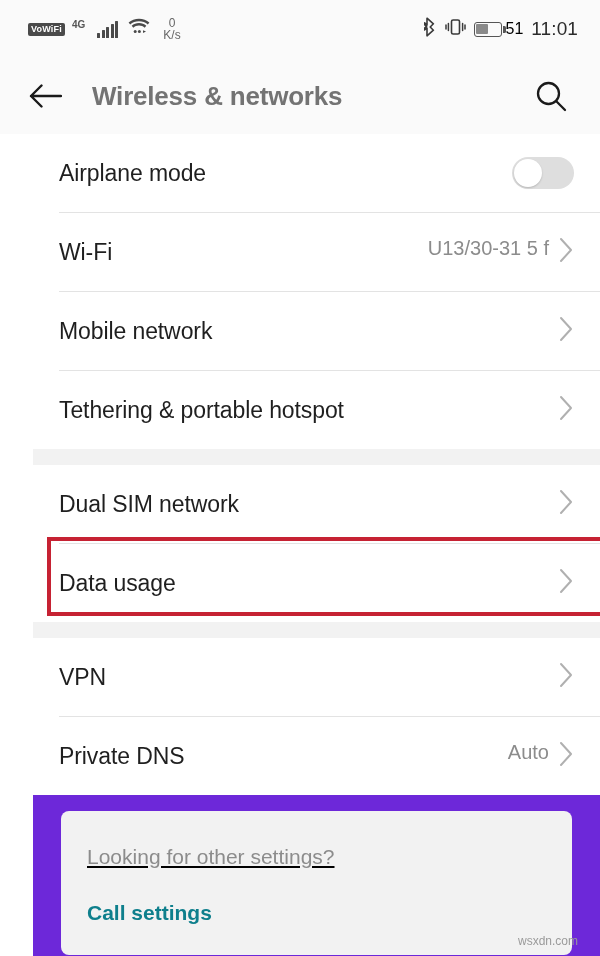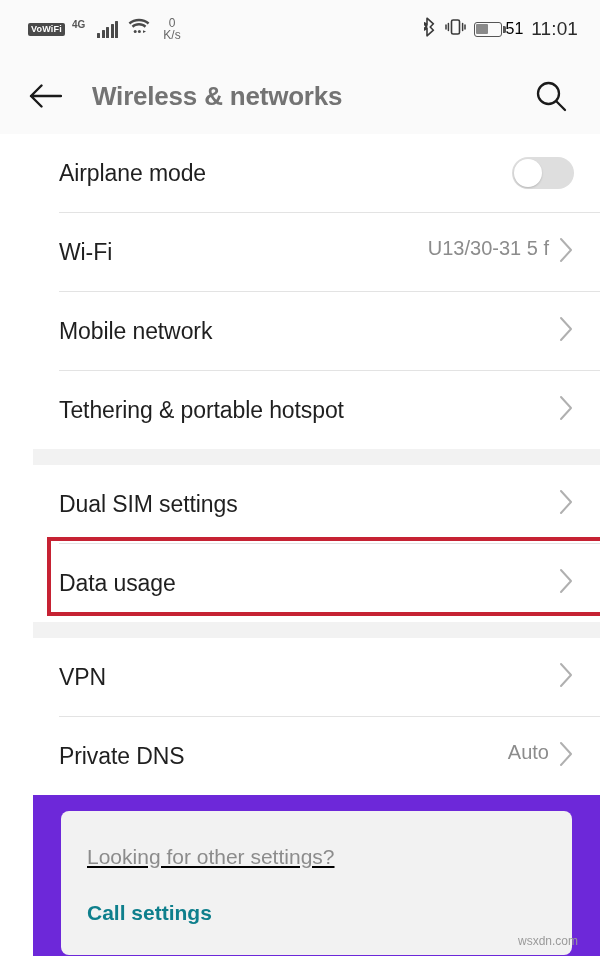--- a/index.html
+++ b/index.html
@@ -422,21 +422,21 @@
               </svg>
           </span>
         </span>
       </div>
     </div>
 
     <div class="gap"></div>
 
     <div class="section">
       <div class="row">
-        <span class="label">Dual SIM settings</span>
+        <span class="label">Dual SIM network</span>
         <span class="right">
           <span class="chev">
             <svg width="15" height="26" viewBox="0 0 15 26">
                 <path d="M2 2l10 11L2 24" fill="none" stroke="#b0b0b0" stroke-width="2" stroke-linecap="round" stroke-linejoin="round"></path>
               </svg>
           </span>
         </span>
       </div>
       <div class="divider"></div>
 

